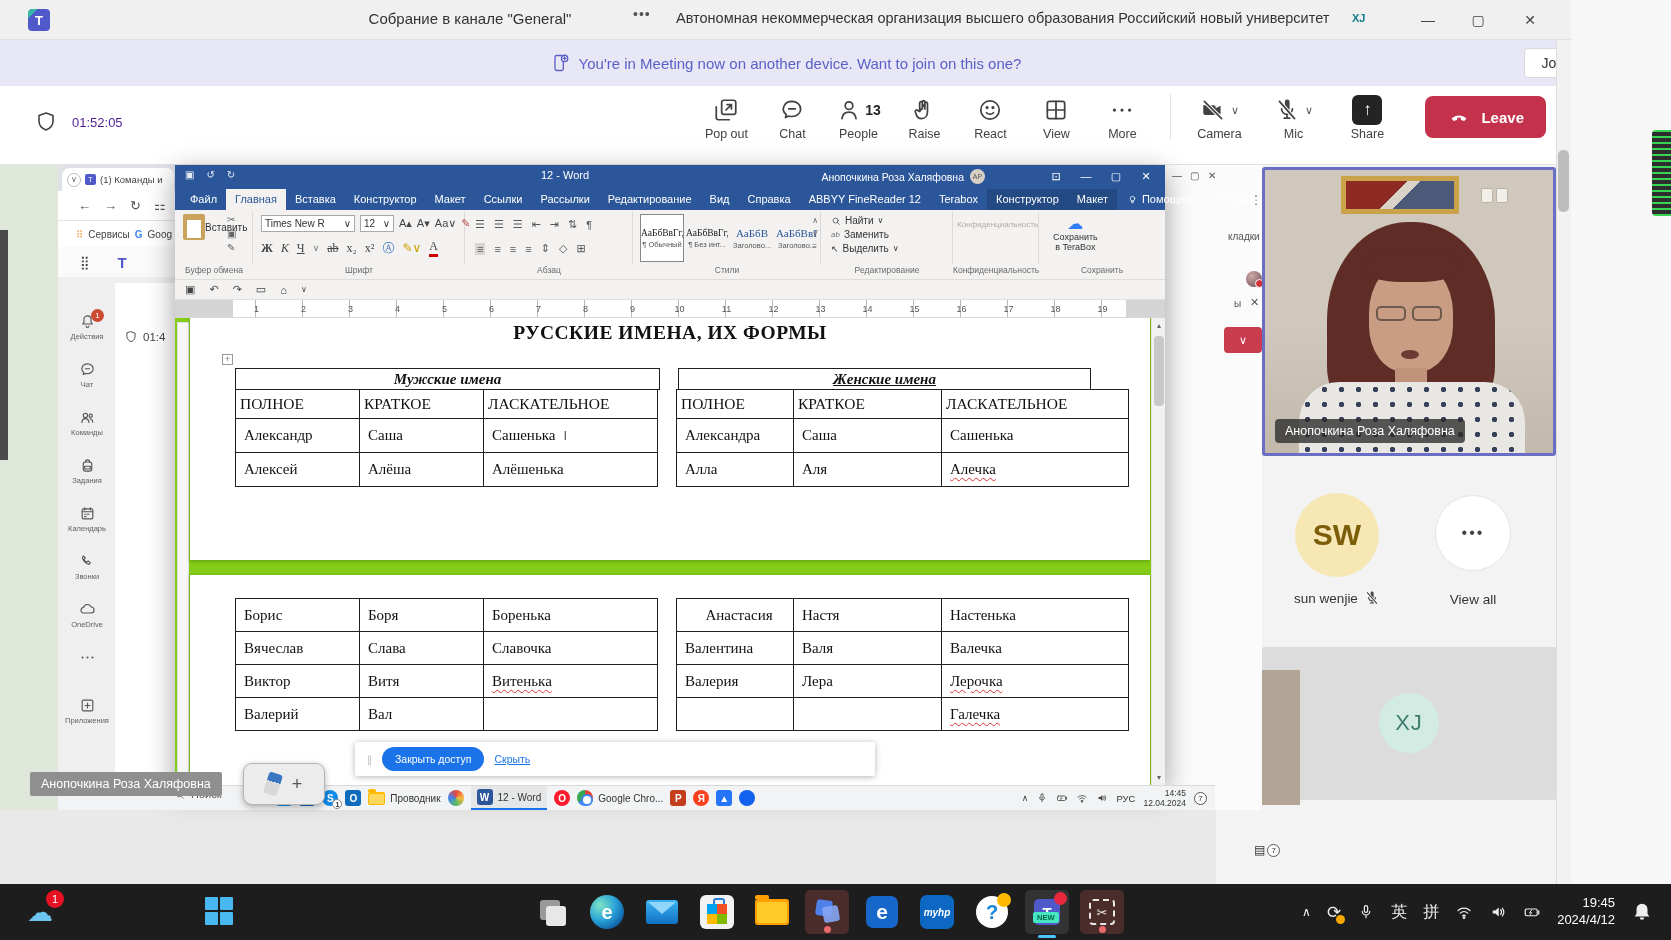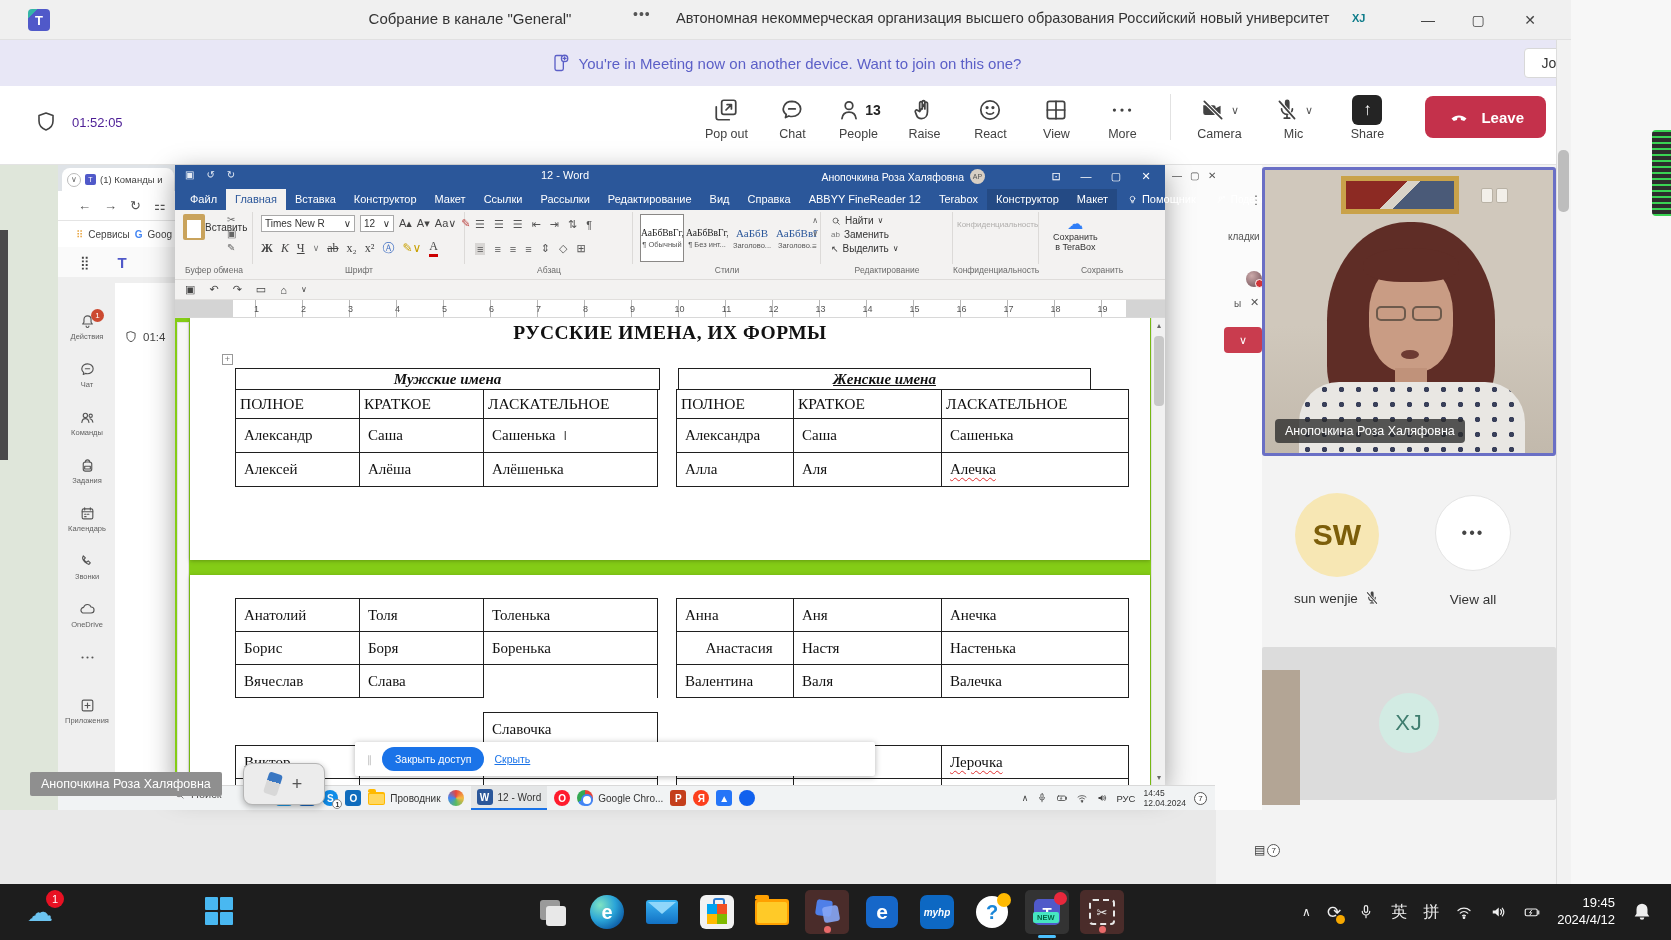--- a/index.html
+++ b/index.html
@@ -167,21 +167,21 @@
   .it-photos{min-width:16px;height:16px;border-radius:50%;background:conic-gradient(#e8453c,#f5b942,#57bb63,#4285f4,#e8453c)}
   .it-chrome{min-width:16px;height:16px;border-radius:50%;background:conic-gradient(#ea4335 0 33%,#4285f4 33% 66%,#34a853 66% 100%);position:relative}
   .it-chrome:after{content:"";position:absolute;left:4px;top:4px;width:8px;height:8px;border-radius:50%;background:#fff;border:2px solid #4285f4}
   .it-glyph{font-size:12px;color:#333}
   .it-lbl{font-size:10px;color:#333;white-space:nowrap}
   .it-active{display:flex;align-items:center;gap:5px;background:#e4e6e7;border-bottom:2px solid #1a73e8;height:24px;padding:0 6px}
   .it-word{min-width:16px;height:16px;border-radius:3px;background:#2b579a;color:#fff;font-size:10px;font-weight:bold;display:flex;align-items:center;justify-content:center}
   .itb-tray{margin-left:auto;display:flex;align-items:center;gap:8px;color:#444}
   .itb-tray svg{width:12px;height:12px}
   .itb-lang{font-size:9.5px;color:#333}
-  .itb-clock{font-size:8.5px;line-height:1.2;text-align:left;color:#333}
+  .itb-clock{font-size:8.5px;line-height:1.2;text-align:right;color:#333}
   .itb-b7{width:13px;height:13px;border-radius:50%;border:1px solid #555;font-size:8px;display:flex;align-items:center;justify-content:center;color:#333;background:#fff}
 
   
   .ptag{left:30px;top:607px;background:#8f8f8f;color:#fff;font-size:12.5px;padding:5px 11px;border-radius:2px;z-index:40;white-space:nowrap}
   .isearch{left:150px;top:623px;display:flex;align-items:center;gap:6px;color:#555;font-size:11px;z-index:35}
   .isearch .wlogo{width:12px;height:12px;background:conic-gradient(#222 0 100%);clip-path:polygon(0 0,47% 0,47% 47%,0 47%);box-shadow:7px 0 0 #222,0 7px 0 #222,7px 7px 0 #222;margin-right:6px}
   .isearch svg{width:11px;height:11px}
   .magbox{left:243px;top:598px;width:82px;height:42px;background:#ececec;border:1px solid #b5b5b5;border-radius:9px;box-shadow:0 2px 6px rgba(0,0,0,.3);
     display:flex;align-items:center;justify-content:center;gap:12px;z-index:40}
   .magpen{width:14px;height:22px;background:linear-gradient(180deg,#3a77c2 0 40%,#d8d8d8 40%);border-radius:3px;transform:rotate(18deg)}
@@ -876,43 +876,20 @@
                 <div class="tc sp" style="width: 188px; height: 35px;">
                   <span>Алечка</span>
                 </div>
               </div>
             </div>
         </div>
         <div class="page" id="page2" style="top:257px;height:210px">
           <div class="wtable" id="table2" style="left:45px;top:23px">
               <div class="trow">
                 <div class="tc " style="width: 125px; height: 34px;">
-                  <span>Анатолий</span>
-                </div>
-                <div class="tc " style="width: 125px; height: 34px;">
-                  <span>Толя</span>
-                </div>
-                <div class="tc " style="width: 175px; height: 34px;">
-                  <span>Толенька</span>
-                </div>
-                <div class="tc gap" style="width: 20px; height: 34px;">
-                  <span></span>
-                </div>
-                <div class="tc " style="width: 118px; height: 34px;">
-                  <span>Анна</span>
-                </div>
-                <div class="tc " style="width: 149px; height: 34px;">
-                  <span>Аня</span>
-                </div>
-                <div class="tc " style="width: 188px; height: 34px;">
-                  <span>Анечка</span>
-                </div>
-              </div>
-              <div class="trow">
-                <div class="tc " style="width: 125px; height: 34px;">
                   <span>Борис</span>
                 </div>
                 <div class="tc " style="width: 125px; height: 34px;">
                   <span>Боря</span>
                 </div>
                 <div class="tc " style="width: 175px; height: 34px;">
                   <span>Боренька</span>
                 </div>
                 <div class="tc gap" style="width: 20px; height: 34px;">
                   <span></span>
@@ -927,21 +904,21 @@
                   <span>Настенька</span>
                 </div>
               </div>
               <div class="trow">
                 <div class="tc " style="width: 125px; height: 34px;">
                   <span>Вячеслав</span>
                 </div>
                 <div class="tc " style="width: 125px; height: 34px;">
                   <span>Слава</span>
                 </div>
-                <div class="tc " style="width: 175px; height: 34px; margin-top: 48px;">
+                <div class="tc " style="width: 175px; height: 34px;">
                   <span>Славочка</span>
                 </div>
                 <div class="tc gap" style="width: 20px; height: 34px;">
                   <span></span>
                 </div>
                 <div class="tc " style="width: 118px; height: 34px;">
                   <span>Валентина</span>
                 </div>
                 <div class="tc " style="width: 149px; height: 34px;">
                   <span>Валя</span>

